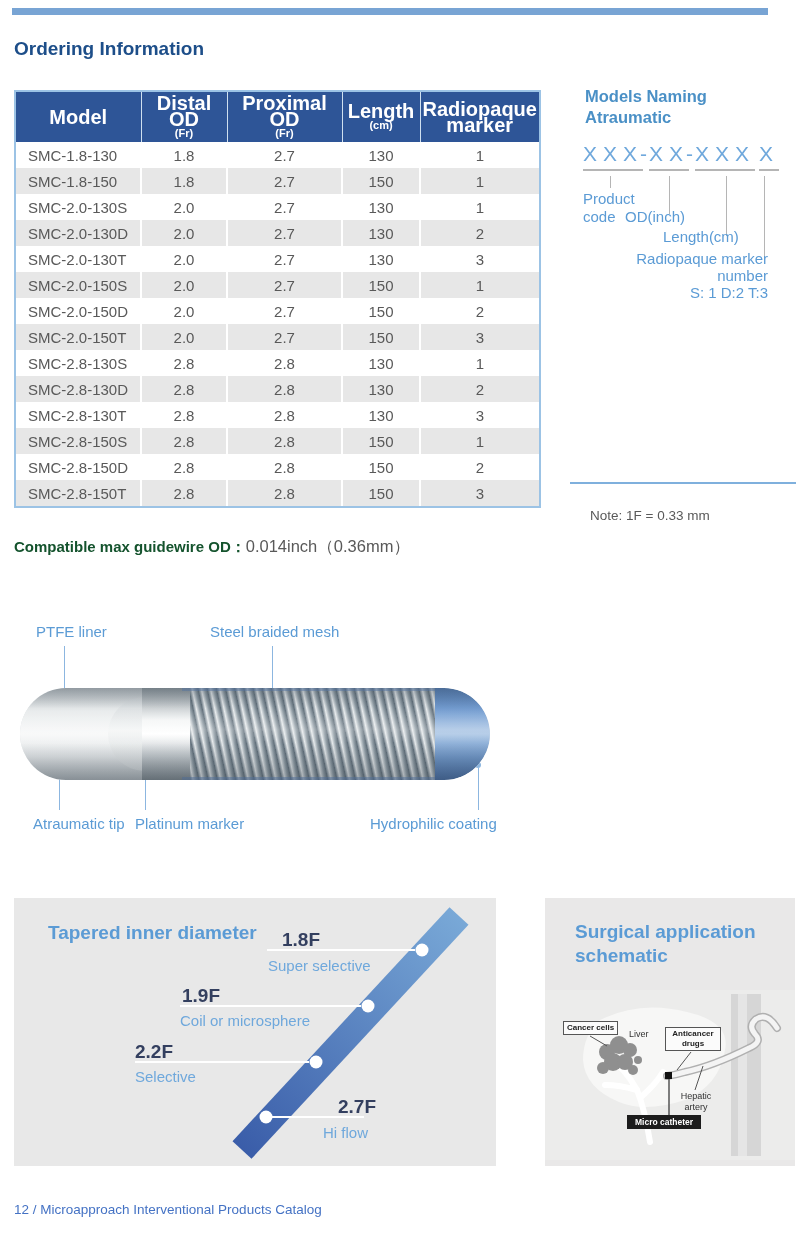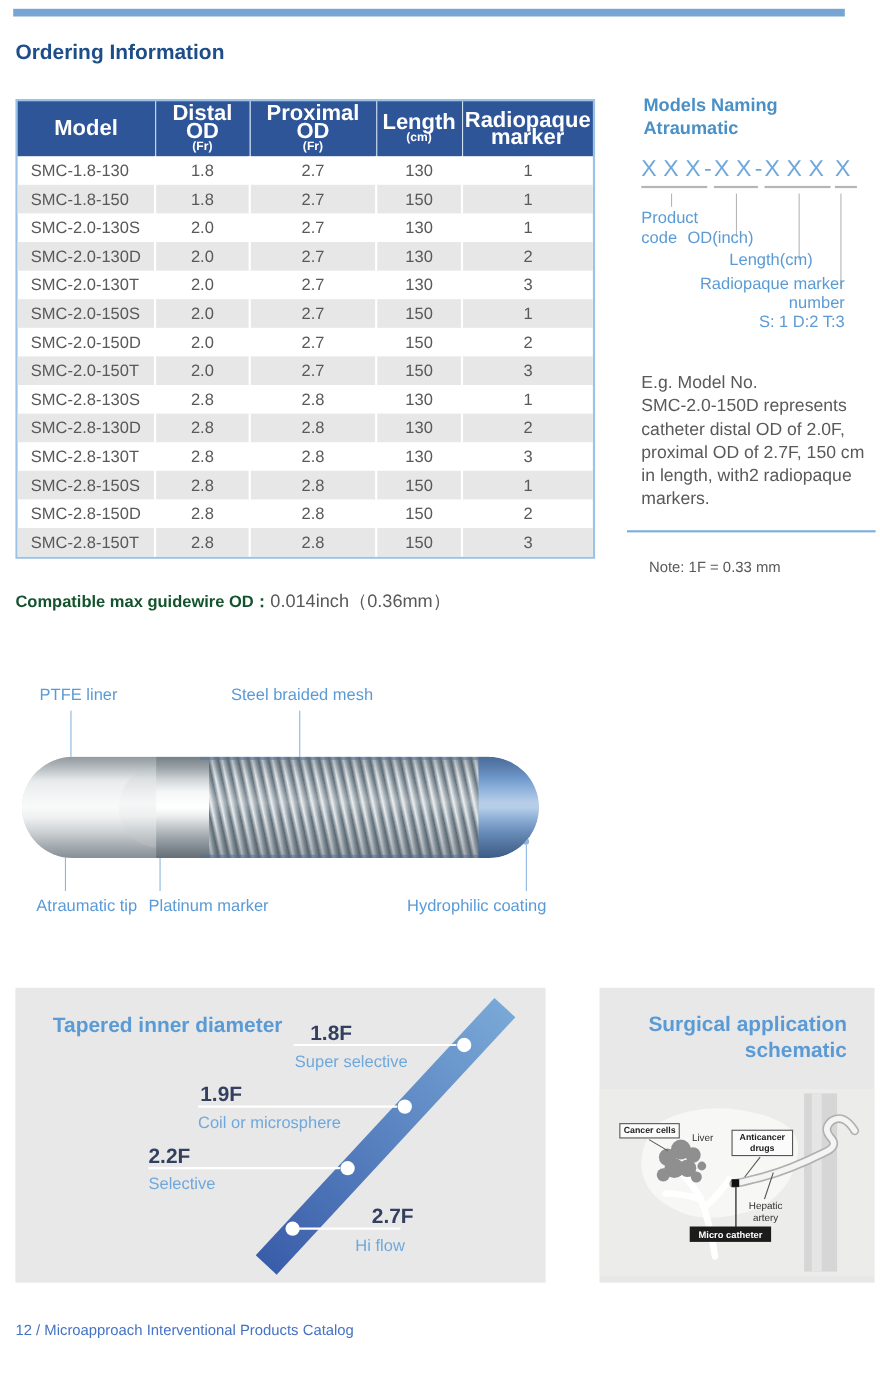--- a/index.html
+++ b/index.html
@@ -62,21 +62,21 @@
      background:linear-gradient(180deg,rgba(73,86,97,.35) 0%,rgba(255,255,255,0) 22%,rgba(255,255,255,.25) 45%,rgba(255,255,255,0) 60%,rgba(60,72,82,.38) 100%);}
 
   
   .tapered-box{left:14px;top:898px;width:482px;height:268px;background:#e8e8e8;overflow:hidden;}
   .tap-title{left:34px;top:24px;font-size:19px;font-weight:bold;color:#5b9bd5;}
   .tap-size{font-size:19px;font-weight:bold;color:#333f5f;}
   .tap-desc{font-size:15px;color:#6fa8dc;}
 
   
   .surgical-box{left:545px;top:898px;width:250px;height:268px;background:#e9e8e8;overflow:hidden;}
-  .surg-title{left:30px;top:22px;width:195px;font-size:19px;font-weight:bold;color:#5b9bd5;line-height:24px;text-align:right;}
+  .surg-title{left:30px;top:22px;width:195px;font-size:19px;font-weight:bold;color:#5b9bd5;line-height:24px;}
   .schematic{left:0;top:92px;width:250px;height:170px;}
   .schem-label{font-size:9px;color:#333;}
   .schem-box{background:#fbfbfb;border:1px solid #555;font-size:8px;font-weight:bold;color:#222;
      padding:1px 3px;text-align:center;line-height:10px;}
   .schem-black{background:#1c1c1c;color:#fff;font-size:8.5px;font-weight:bold;padding:2px 8px;}
 
   
   .footer{left:14px;top:1202px;font-size:13.5px;color:#4472c4;}
 </style>
 </head>
@@ -234,24 +234,20 @@
     <div class="abs connector" style="left:156px;top:96px;height:60px;"></div>
     <div class="abs connector" style="left:194px;top:96px;height:84px;"></div>
 
     <div class="abs nm-label" style="left:13px;top:110px;width:70px;">Product code</div>
     <div class="abs nm-label" style="left:55px;top:128px;">OD(inch)</div>
     <div class="abs nm-label" style="left:93px;top:148px;">Length(cm)</div>
     <div class="abs nm-label" style="left:58px;top:170px;width:140px;text-align:right;">Radiopaque marker</div>
     <div class="abs nm-label" style="left:58px;top:187px;width:140px;text-align:right;">number</div>
     <div class="abs nm-label" style="left:58px;top:204px;width:140px;text-align:right;">S: 1 D:2 T:3</div>
 
-    <div class="abs example">
-      <div>E.g. Model No.</div>
-      <div>SMC-2.0-150D represents catheter distal OD of 2.0F, proximal OD of 2.7F, 150 cm in length, with2 radiopaque markers.</div>
-    </div>
 
     <div class="abs side-divider"></div>
     <div class="abs note">Note: 1F = 0.33 mm</div>
   </div>
 
   <div class="abs guidewire">
     <b>Compatible max guidewire OD：</b><span>0.014inch（0.36mm）</span>
   </div>
 
   <div class="abs cath-label" style="left:36px;top:623px;">PTFE liner</div>

